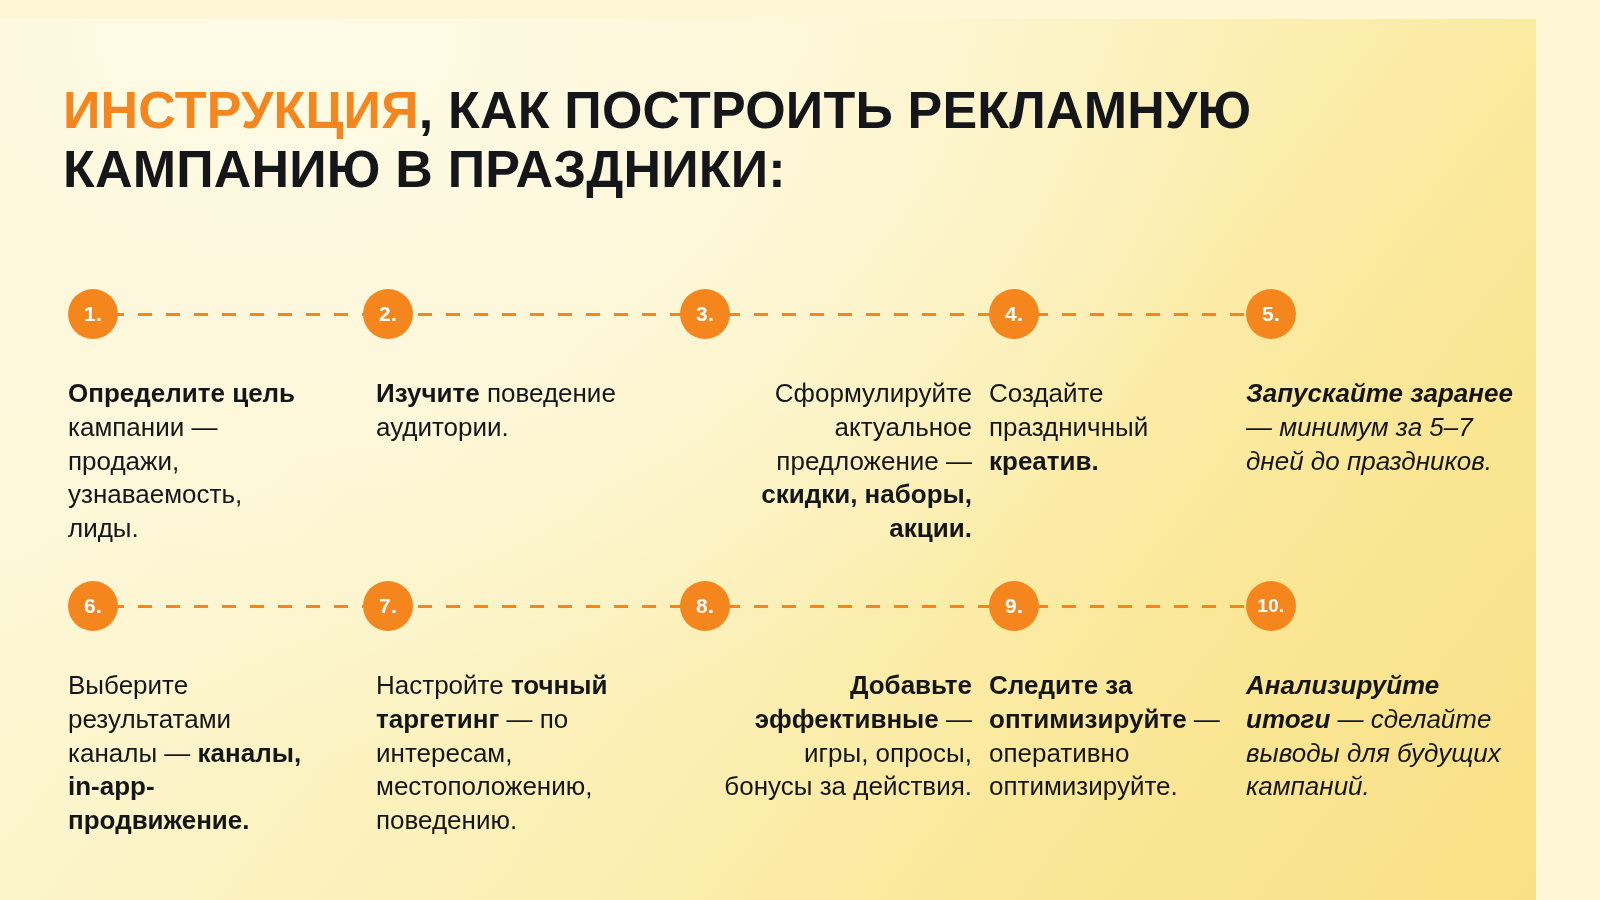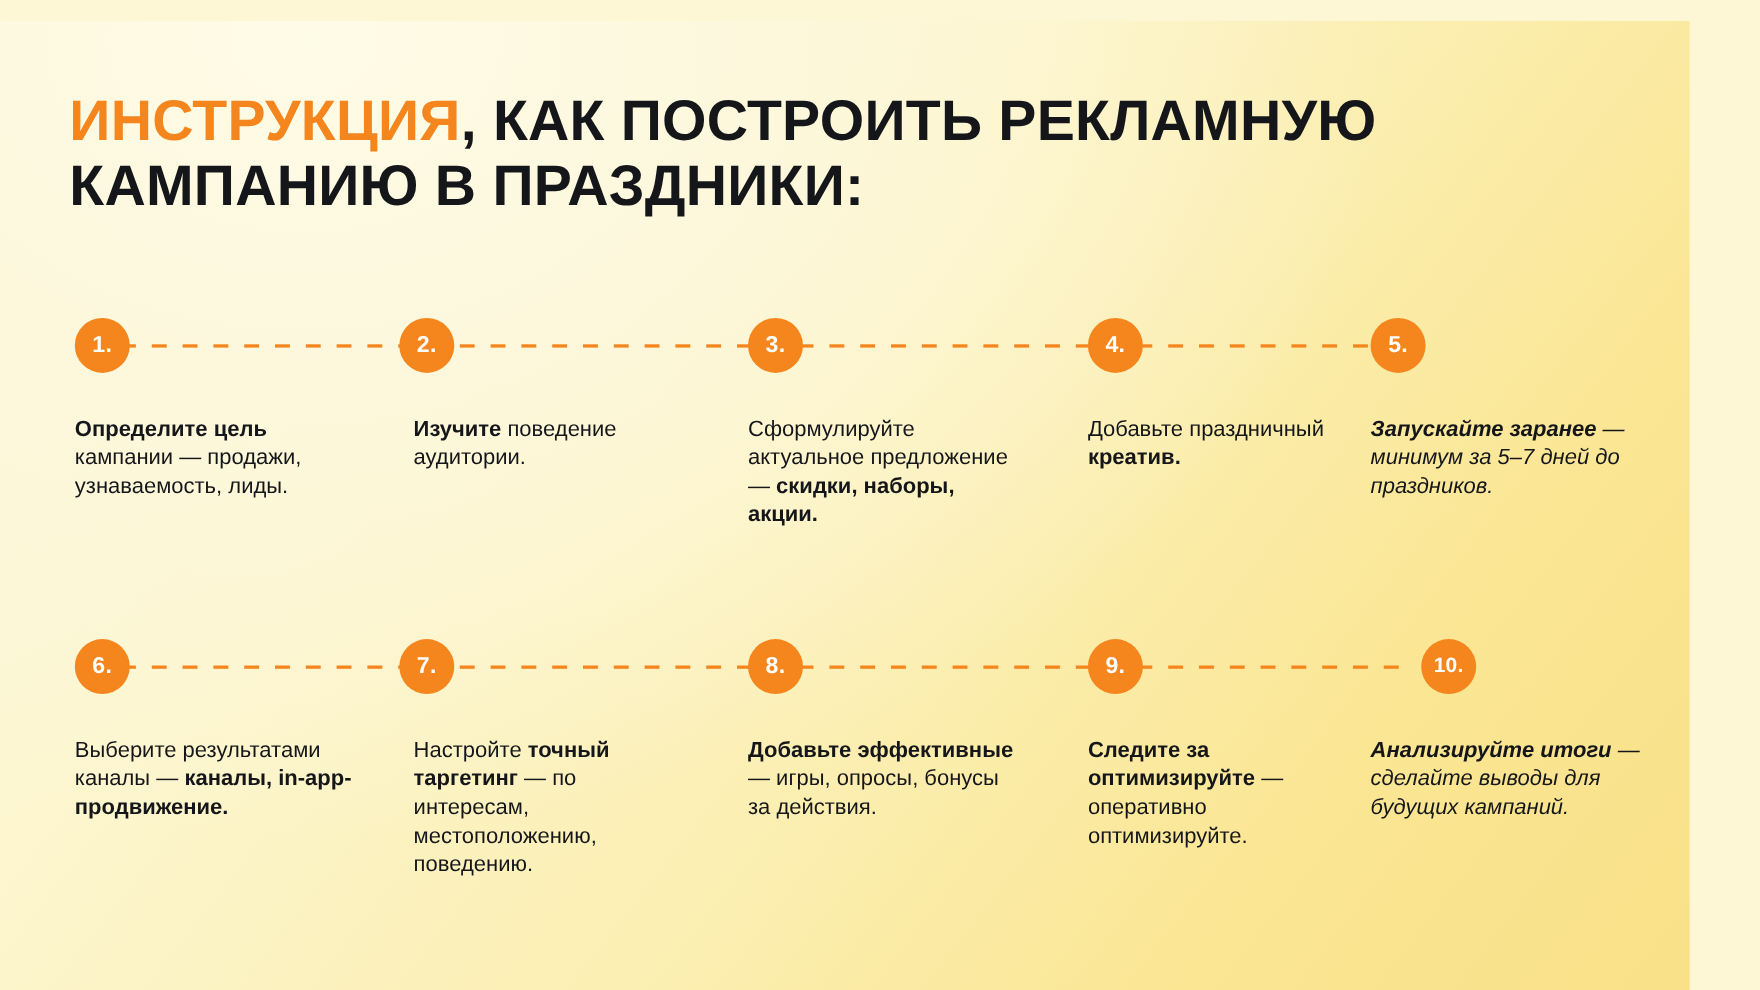--- a/index.html
+++ b/index.html
@@ -88,31 +88,31 @@
     letter-spacing: 0.3px;
     box-sizing: border-box;
   }
   .badge.wide { font-size: 19px; }
 
   
   .steptext {
     position: absolute;
     top: 88px;
     width: 252px;
-    font-size: 20px;
+    font-size: 26px;
     line-height: 1.3;
     color: #15161a;
     font-weight: 400;
   }
   .steptext b { font-weight: 700; }
 
   
   .c1 { left: 68px; }
   .c2 { left: 376px; }
-  .c3 { left: 680px; }
+  .c3 { left: 720px; text-align: right; }
   .c4 { left: 989px; }
   .c5 { left: 1246px; width: 268px; font-style: italic; }
 </style>
 </head>
 <body>
 
 <div id="page">
 
   <h1 id="title">
     <span class="accent">ИНСТРУКЦИЯ</span><span>, КАК ПОСТРОИТЬ РЕКЛАМНУЮ КАМПАНИЮ В ПРАЗДНИКИ:</span>
@@ -124,32 +124,32 @@
       <div class="badge" style="left:68px">1.</div>
       <div class="badge" style="left:363px">2.</div>
       <div class="badge" style="left:680px">3.</div>
       <div class="badge" style="left:989px">4.</div>
       <div class="badge" style="left:1246px">5.</div>
     </div>
 
     <div class="steptext c1"><b>Определите цель</b><span> кампании — продажи, узнаваемость, лиды.</span></div>
     <div class="steptext c2"><b>Изучите</b><span> поведение аудитории.</span></div>
     <div class="steptext c3"><span>Сформулируйте актуальное предложение — </span><b>скидки, наборы, акции.</b></div>
-    <div class="steptext c4"><span>Добавьте праздничный </span><b>креатив.</b></div>
+    <div class="steptext c4"><span>Создайте праздничный </span><b>креатив.</b></div>
     <div class="steptext c5"><b>Запускайте заранее</b><span> — минимум за 5–7 дней до праздников.</span></div>
   </div>
 
   <div class="row row-2">
     <div class="track">
       <div class="dash-line"></div>
       <div class="badge" style="left:68px">6.</div>
       <div class="badge" style="left:363px">7.</div>
       <div class="badge" style="left:680px">8.</div>
       <div class="badge" style="left:989px">9.</div>
-      <div class="badge wide" style="left:1292px">10.</div>
+      <div class="badge wide" style="left:1246px">10.</div>
     </div>
 
     <div class="steptext c1"><span>Выберите результатами каналы — </span><b>каналы, in-app-продвижение.</b></div>
     <div class="steptext c2"><span>Настройте </span><b>точный таргетинг</b><span> — по интересам, местоположению, поведению.</span></div>
     <div class="steptext c3"><b>Добавьте эффективные</b><span> — игры, опросы, бонусы за действия.</span></div>
     <div class="steptext c4"><b>Следите за оптимизируйте</b><span> — оперативно оптимизируйте.</span></div>
     <div class="steptext c5"><b>Анализируйте итоги</b><span> — сделайте выводы для будущих кампаний.</span></div>
   </div>
 
 </div>

